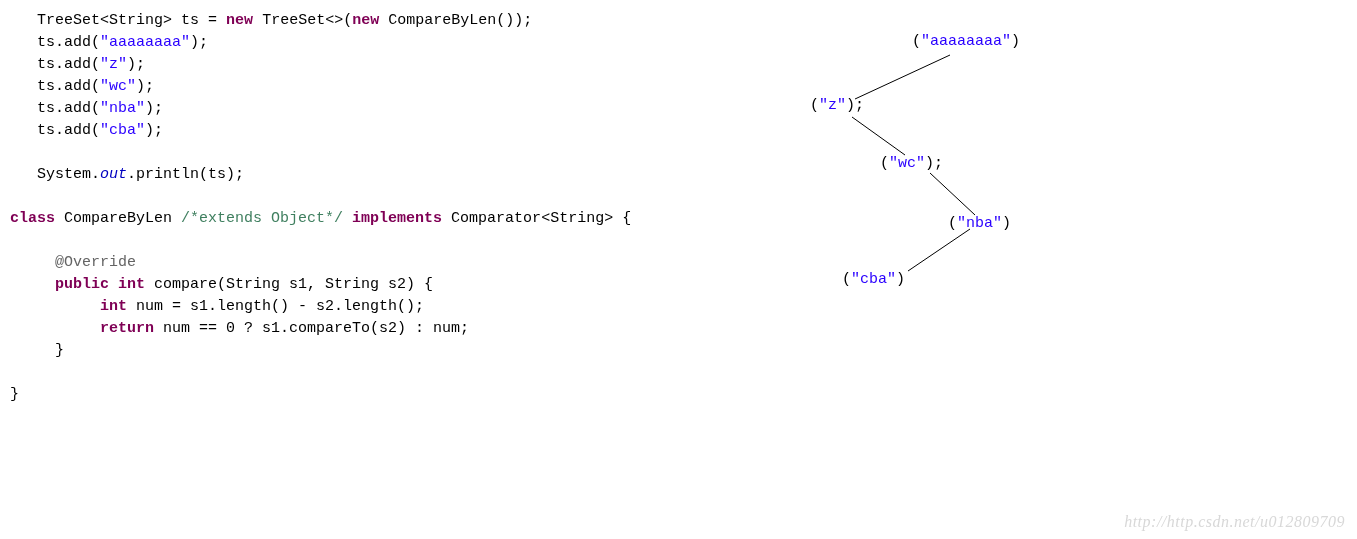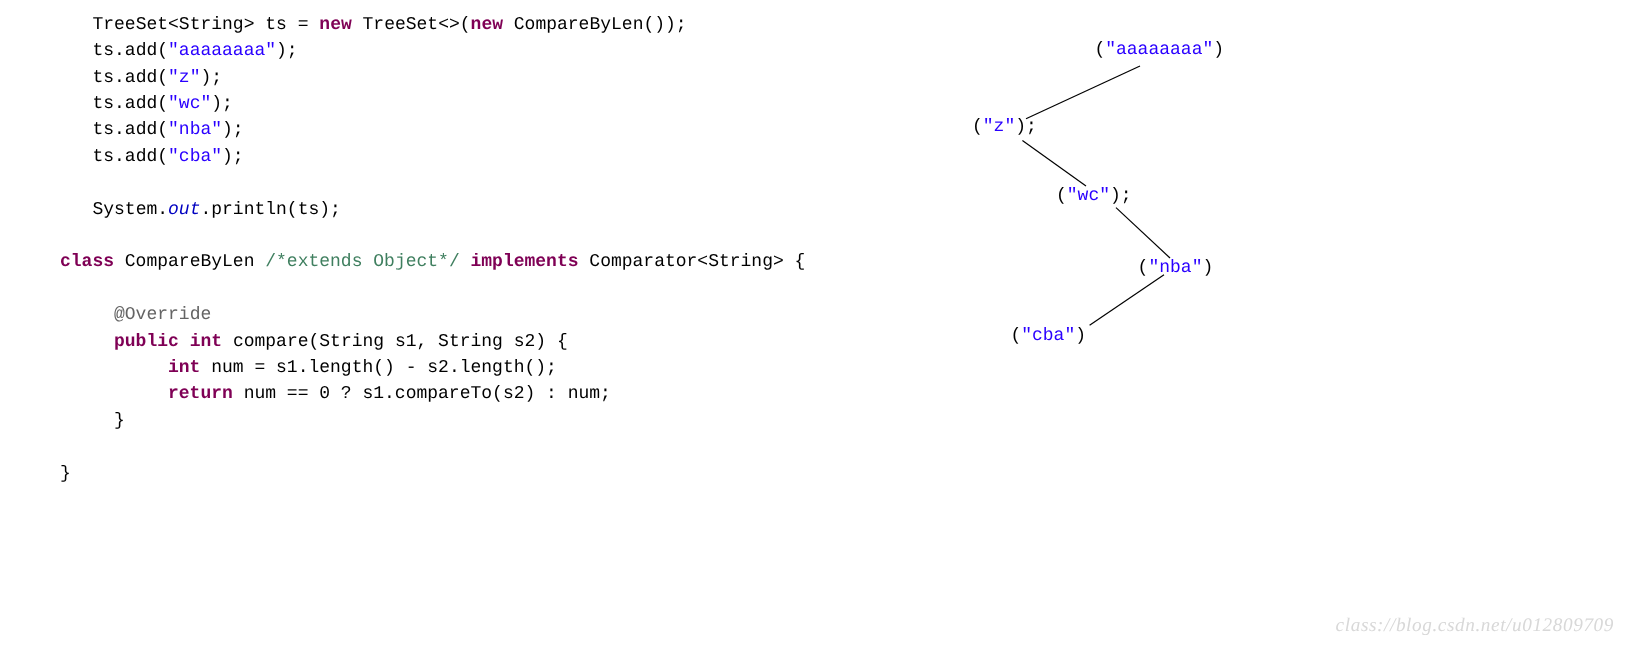--- a/index.html
+++ b/index.html
@@ -9,21 +9,20 @@
     font-family: "Courier New", Consolas, monospace;
     font-size: 15px;
     width: 1357px;
     height: 539px;
     position: relative;
     overflow: hidden;
   }
   .container {
     display: flex;
     align-items: center;
-    padding-left: 40px;
   }
   .code-block {
     padding: 10px 0 0 10px;
     line-height: 22px;
     white-space: pre;
     flex: 0 0 720px;
   }
   .kw { color: #7f0055; font-weight: bold; }
   .str { color: #2a00ff; }
   .itf { color: #0000c0; font-style: italic; }
@@ -98,13 +97,13 @@
     </div>
     <div class="node" style="left:148px; top:190px;">
       <span class="plain">(</span><span class="str">"nba"</span><span class="plain">)</span>
     </div>
     <div class="node" style="left:42px; top:246px;">
       <span class="plain">(</span><span class="str">"cba"</span><span class="plain">)</span>
     </div>
   </div>
 </div>
 
-<div class="watermark">class://blog.csdn.net/u012809709</div>
+<div class="watermark">http://http.csdn.net/u012809709</div>
 
 </body></html>

